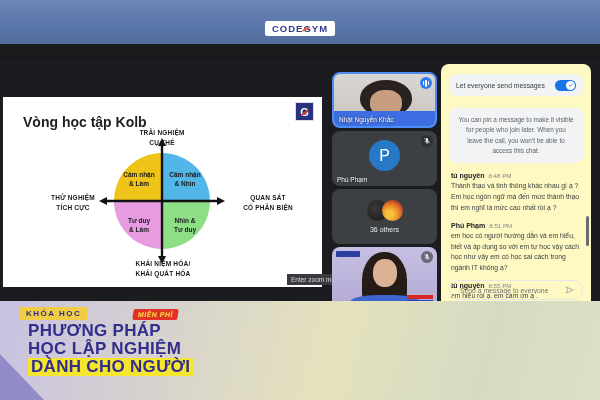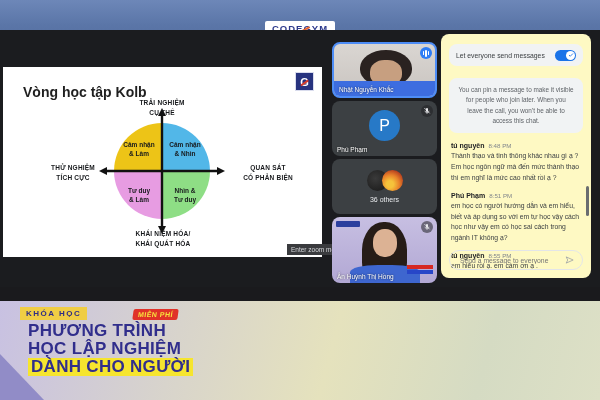--- a/index.html
+++ b/index.html
@@ -10,21 +10,21 @@
   }
   
   .top-banner{position:absolute;left:0;top:0;width:600px;height:44px;
     background:linear-gradient(180deg,#6d87b8 0%,#5b76a8 55%,#536d9f 100%);}
   .logo-box{position:absolute;left:265px;top:21px;width:70px;height:15px;background:#ffffff;
     border-radius:2px;display:flex;align-items:center;justify-content:center;
     font-size:9.5px;font-weight:bold;color:#2d3a8c;letter-spacing:1px;}
   .logo-accent{position:absolute;width:8px;height:2px;background:#e8622d;
     transform:rotate(-28deg);left:37px;top:7px;}
   
-  .meeting{position:absolute;left:0;top:30px;width:600px;height:257px;background:#1b1c1f;}
+  .meeting{position:absolute;left:0;top:60px;width:600px;height:257px;background:#1b1c1f;}
   
   .slide{position:absolute;left:3px;top:37px;width:319px;height:190px;background:#ffffff;}
   .slide-title{position:absolute;left:20px;top:17px;font-size:14px;font-weight:600;color:#1f1f1f;}
   .slide-logo{position:absolute;right:8px;top:5px;width:17px;height:17px;background:#27337f;
     border:1px solid #d9dced;display:flex;align-items:center;justify-content:center;
     color:#ffffff;font-size:11px;font-weight:bold;}
   .slide-logo .slash{position:absolute;width:9px;height:1.5px;background:#d43a2a;transform:rotate(-35deg);left:4px;top:9px;}
   .diagram{position:absolute;left:96px;top:41px;width:126px;height:126px;}
   .kolb-circle{position:absolute;left:15px;top:15px;width:96px;height:96px;border-radius:50%;
     background:conic-gradient(#52b7e8 0deg 90deg,#8ede85 90deg 180deg,#e79ce2 180deg 270deg,#edc417 270deg 360deg);}
@@ -263,17 +263,17 @@
   <div class="scroll-thumb"></div>
 </div>
 
 <div class="bottom">
   <div class="corner-tri"></div>
   <div class="badges">
     <span class="badge-course">KHÓA HỌC</span>
     <span class="badge-free">MIỄN PHÍ</span>
   </div>
   <div class="promo-lines">
-    <div class="promo-line"><span>PHƯƠNG TRÌNH</span></div>
+    <div class="promo-line"><span>PHƯƠNG PHÁP</span></div>
     <div class="promo-line"><span>HỌC LẬP NGHIỆM</span></div>
     <div class="promo-line hl"><span>DÀNH CHO NGƯỜI</span></div>
   </div>
 </div>
 
 </body></html>

